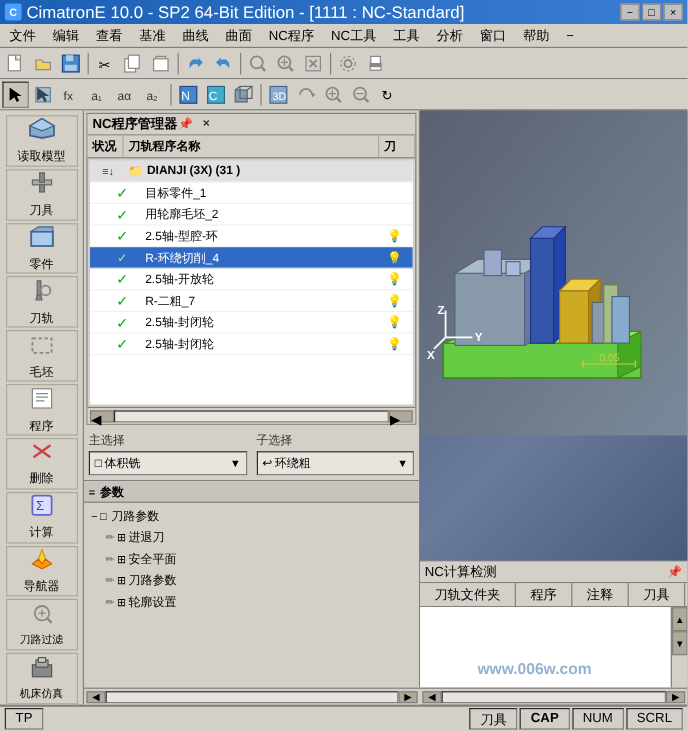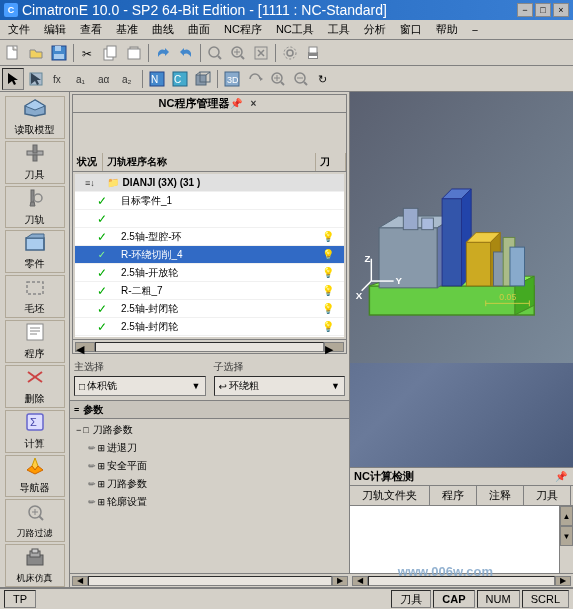--- a/index.html
+++ b/index.html
@@ -166,21 +166,21 @@
       flex: 1;
       display: flex;
       flex-direction: column;
       min-height: 0;
     }
     .panel-title-bar {
       background: #d4d0c8;
       height: 18px;
       display: flex;
       align-items: center;
-      justify-content: center;
+      justify-content: flex-start;
       padding: 0 4px;
       border-bottom: 1px solid #808080;
       font-size: 11px;
       font-weight: bold;
     }
     .panel-title-icons {
       display: flex;
       gap: 3px;
     }
     .panel-title-icon {
@@ -199,21 +199,20 @@
       flex: 1;
       overflow: auto;
       background: white;
       margin: 2px;
     }
     .nc-tree-header {
       display: flex;
       background: #d4d0c8;
       border-bottom: 1px solid #808080;
       font-size: 10px;
-      margin-top: 40px;
     }
     .nc-tree-col {
       padding: 2px 4px;
       border-right: 1px solid #b0a898;
       font-weight: bold;
       font-size: 10px;
       white-space: nowrap;
       overflow: hidden;
     }
     .nc-tree-col.status { width: 30px; }
@@ -349,21 +348,21 @@
       flex-direction: column;
     }
     .nc-check-title {
       background: #d4d0c8;
       height: 18px;
       display: flex;
       align-items: center;
       justify-content: space-between;
       padding: 0 4px;
       font-size: 11px;
-      font-weight: bold;
+      font-weight: normal;
       border-bottom: 1px solid #808080;
     }
     .nc-check-tabs {
       display: flex;
       background: #d4d0c8;
       border-bottom: 1px solid #808080;
     }
     .nc-check-tab {
       padding: 2px 12px;
       font-size: 11px;
@@ -411,21 +410,21 @@
       display: flex;
       align-items: center;
     }
     .status-segment.active {
       font-weight: bold;
     }
 
     
     .watermark {
       position: absolute;
-      bottom: 30px;
+      bottom: 44px;
       right: 80px;
       color: #88aacc;
       font-size: 13px;
       font-weight: bold;
       opacity: 0.9;
       z-index: 10;
     }
 
     
     ::-webkit-scrollbar { width: 14px; height: 14px; }
@@ -662,36 +661,36 @@
             <rect x="4" y="8" width="16" height="4" fill="#aaaaaa" stroke="#666" stroke-width="1"></rect>
             <rect x="10" y="2" width="4" height="8" fill="#888888" stroke="#666" stroke-width="1"></rect>
             <rect x="10" y="12" width="4" height="6" fill="#888888" stroke="#666" stroke-width="1"></rect>
           </svg>
       </div>
       <span>刀具</span>
     </div>
     <div class="sidebar-btn">
       <div class="icon-area">
         <svg width="24" height="20" viewBox="0 0 24 20">
+            <rect x="3" y="6" width="18" height="12" fill="#aaccee" stroke="#446688" stroke-width="1.5"></rect>
+            <polygon points="3,6 9,2 21,2 21,6" fill="#88aacc" stroke="#446688" stroke-width="1"></polygon>
+            <line x1="21" y1="6" x2="21" y2="18" stroke="#446688" stroke-width="1"></line>
+          </svg>
+      </div>
+      <span>零件</span>
+    </div>
+    <div class="sidebar-btn">
+      <div class="icon-area">
+        <svg width="24" height="20" viewBox="0 0 24 20">
             <rect x="8" y="2" width="3" height="14" fill="#888" stroke="#666" stroke-width="1"></rect>
             <polygon points="8,14 11,14 12,18 7,18" fill="#888" stroke="#666" stroke-width="1"></polygon>
             <circle cx="15" cy="10" r="4" fill="none" stroke="#888" stroke-width="1.5"></circle>
           </svg>
       </div>
       <span>刀轨</span>
-    </div>
-    <div class="sidebar-btn">
-      <div class="icon-area">
-        <svg width="24" height="20" viewBox="0 0 24 20">
-            <rect x="3" y="6" width="18" height="12" fill="#aaccee" stroke="#446688" stroke-width="1.5"></rect>
-            <polygon points="3,6 9,2 21,2 21,6" fill="#88aacc" stroke="#446688" stroke-width="1"></polygon>
-            <line x1="21" y1="6" x2="21" y2="18" stroke="#446688" stroke-width="1"></line>
-          </svg>
-      </div>
-      <span>零件</span>
     </div>
     <div class="sidebar-btn">
       <div class="icon-area">
         <svg width="24" height="20" viewBox="0 0 24 20">
             <rect x="4" y="5" width="16" height="12" fill="none" stroke="#888" stroke-width="1.5" stroke-dasharray="3,2"></rect>
           </svg>
       </div>
       <span>毛坯</span>
     </div>
     <div class="sidebar-btn">
@@ -789,20 +788,21 @@
           <div class="nc-cell status">
               <span class="check-green">✓</span>
             </div>
           <div class="nc-cell name" style="padding-left:4px;">目标零件_1</div>
           <div class="nc-cell knife"></div>
         </div>
         <div class="nc-row" style="padding-left:12px;">
           <div class="nc-cell status">
               <span class="check-green">✓</span>
             </div>
+          <div class="nc-cell name" style="padding-left:4px;">用轮廓毛坯_2</div>
           <div class="nc-cell knife"></div>
         </div>
         <div class="nc-row" style="padding-left:12px;">
           <div class="nc-cell status">
               <span class="check-green">✓</span>
             </div>
           <div class="nc-cell name" style="padding-left:4px;">2.5轴-型腔-环</div>
           <div class="nc-cell knife">
               <span class="light-icon">💡</span>
             </div>

